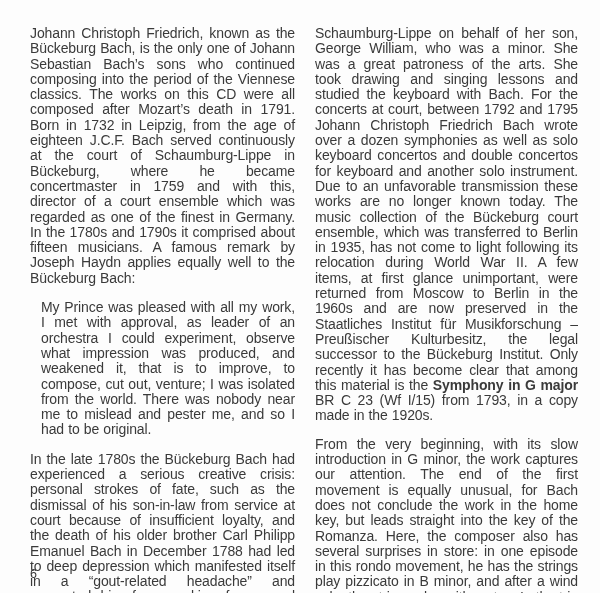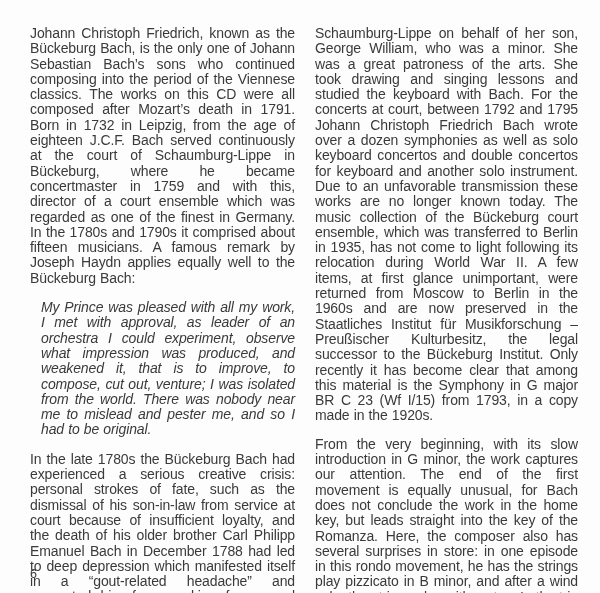--- a/index.html
+++ b/index.html
@@ -35,23 +35,22 @@
   .col.left  { width: 265px; }
   .col.right { width: 263px; }
   .para {
     font-size: 14px;
     line-height: 15.3px;
     letter-spacing: -0.12px;
     text-align: justify;
     margin: 0 0 13px 0;
     word-spacing: 0.4px;
   }
-  .para b { font-weight: normal; }
+  .para b { font-weight: bold; }
   .para.quote {
-    font-style: italic;
     padding-left: 11px;
     margin-top: 14px;
     margin-bottom: 14px;
   }
   .page-number {
     position: absolute;
     left: 30px;
     top: 567px;
     font-size: 12.5px;
     color: var(--text);

